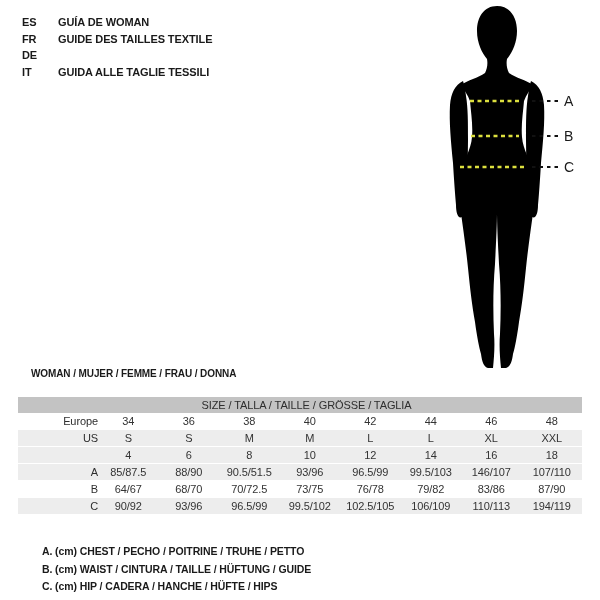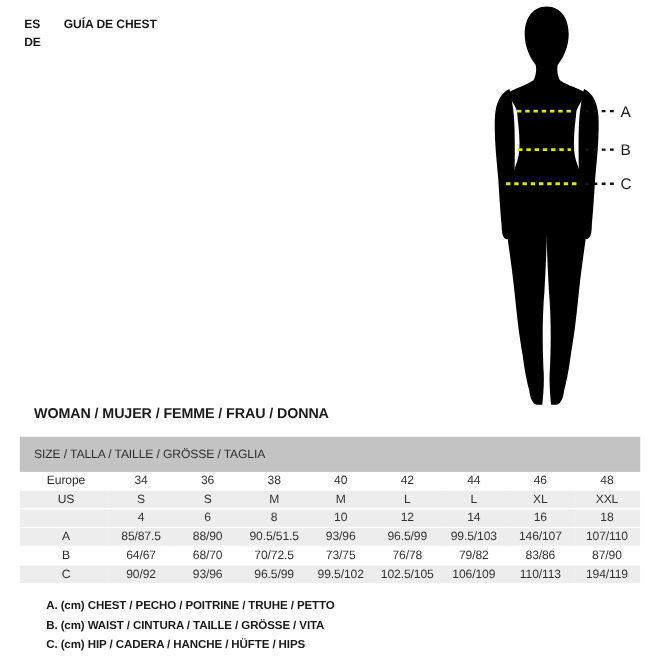--- a/index.html
+++ b/index.html
@@ -12,51 +12,59 @@
 
   
   .lang-block{position:absolute;top:14px;left:22px;}
   .lang-line{display:flex;font-size:11px;font-weight:bold;line-height:16.5px;letter-spacing:-0.1px;color:#1a1a1a;}
   .lang-code{width:36px;flex:0 0 36px;}
 
   
   .figure-svg{position:absolute;left:400px;top:0;width:200px;height:380px;}
 
   
-  .section-title{position:absolute;left:31px;top:368px;font-size:13px;font-weight:bold;letter-spacing:-0.1px;color:#1a1a1a;}
+  .section-title{position:absolute;left:31px;top:368px;font-size:10px;font-weight:bold;letter-spacing:-0.1px;color:#1a1a1a;}
 
   
   .size-table{position:absolute;left:18px;top:397px;width:564px;border-collapse:collapse;table-layout:fixed;}
   .size-table th{
-    background:#c3c3c3;height:32px;font-size:11px;font-weight:normal;color:#2e2e2e;
-    text-align:left;padding:0 0 0 13px;letter-spacing:-0.1px;
+    background:#c3c3c3;height:16px;font-size:11px;font-weight:normal;color:#2e2e2e;
+    text-align:center;padding:0 0 0 13px;letter-spacing:-0.1px;
   }
   .size-table td{
     height:16px;font-size:11px;color:#333;text-align:center;padding:0;
     border-bottom:1px solid #ffffff;letter-spacing:-0.1px;white-space:nowrap;
   }
-  .size-table td.row-label{text-align:center;padding-left:4px;color:#2e2e2e;}
+  .size-table td.row-label{text-align:right;padding-left:4px;color:#2e2e2e;}
   .size-table tr.shade td{background:#ededed;}
 
   
   .legend{position:absolute;left:22px;top:543px;margin-left:20px;}
   .legend-line{font-size:10.5px;font-weight:bold;line-height:17.5px;letter-spacing:-0.1px;color:#1a1a1a;}
 </style>
 </head>
 <body>
 
 <div class="page">
 
   <div class="lang-block" id="langList">
       <div class="lang-line">
         <span class="lang-code">ES</span>
-        <span>GUÍA DE CHEST</span>
+        <span>GUÍA DE WOMAN</span>
+      </div>
+      <div class="lang-line">
+        <span class="lang-code">FR</span>
+        <span>GUIDE DES TAILLES TEXTILE</span>
       </div>
       <div class="lang-line">
         <span class="lang-code">DE</span>
+      </div>
+      <div class="lang-line">
+        <span class="lang-code">IT</span>
+        <span>GUIDA ALLE TAGLIE TESSILI</span>
       </div>
     </div>
 
   <svg class="figure-svg" viewBox="0 0 200 380" aria-hidden="true">
 
     <path fill="#000000" d="
       M 97 6
       C 84 6, 77 17, 77 31
       C 77 43, 82 53, 87 59
       C 88 64, 87 69, 85 73
@@ -202,17 +210,17 @@
           <td>102.5/105</td>
           <td>106/109</td>
           <td>110/113</td>
           <td>194/119</td>
         </tr>
       </tbody>
   </table>
 
   <div class="legend" id="legend">
       <div class="legend-line">A. (cm) CHEST / PECHO / POITRINE / TRUHE / PETTO</div>
-      <div class="legend-line">B. (cm) WAIST / CINTURA / TAILLE / GRÖSSE / VITA</div>
+      <div class="legend-line">B. (cm) WAIST / CINTURA / TAILLE / HÜFTUNG / GUIDE</div>
       <div class="legend-line">C. (cm) HIP / CADERA / HANCHE / HÜFTE / HIPS</div>
     </div>
 
 </div>
 
 </body></html>

